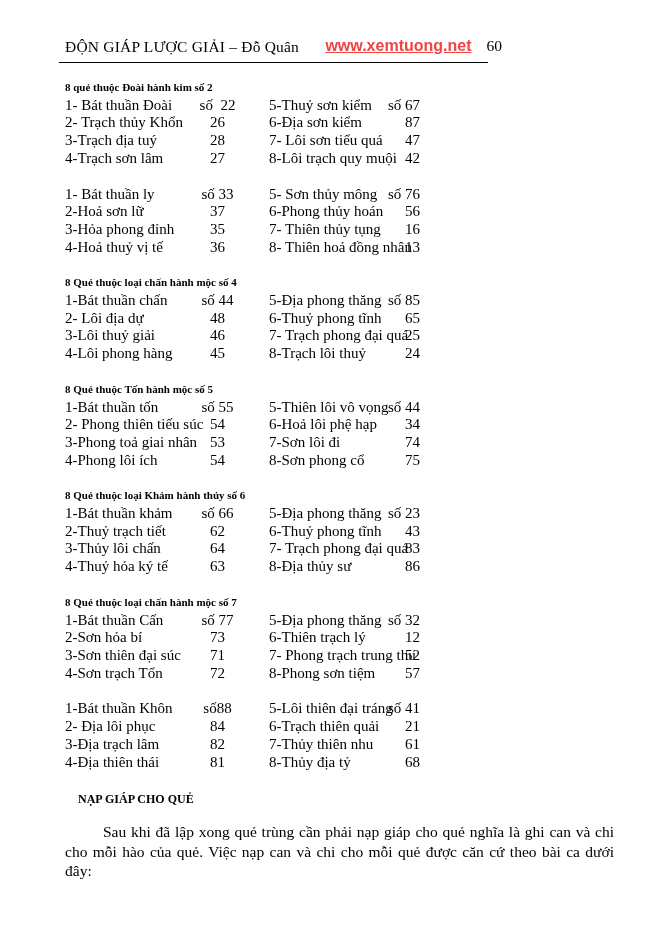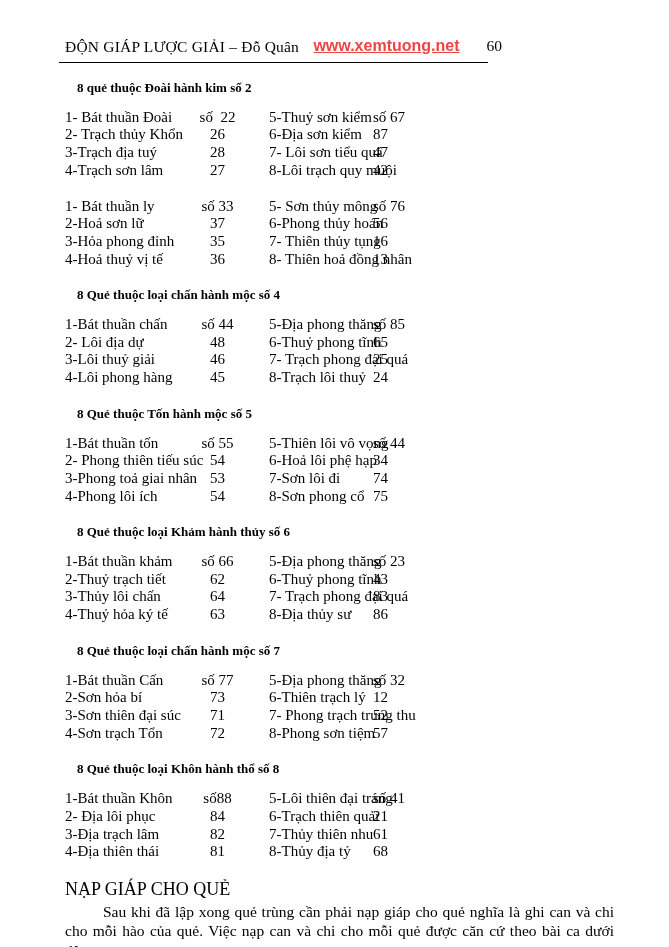--- a/index.html
+++ b/index.html
@@ -31,58 +31,58 @@
     font-family: "Liberation Sans", sans-serif;
     font-weight: bold;
     font-size: 16px;
     line-height: 17px;
     color: #ef4444;
     text-decoration: underline;
     cursor: pointer;
   }
   .page-number {
     font-size: 15.5px;
-    margin-left: 27px;
+    margin-left: 15px;
   }
   .rule {
     height: 0;
     border: none;
     border-top: 1.5px solid #000000;
     margin: 7px 61px 16px 59px;
   }
 
   
   .content { margin-left: 65px; }
   .sec { margin: 0 0 18px 0; }
   .sec-heading {
-    margin: 12px;
-    font-size: 13px;
+    margin: 0;
+    font-size: 11px;
     font-weight: bold;
     line-height: 17.7px;
     white-space: pre;
   }
   .row {
     display: flex;
     font-size: 15px;
     line-height: 17.7px;
     white-space: pre;
   }
   .row > span { flex: 0 0 auto; }
   .c-name1 { width: 121px; }
   .c-num1  { width: 63px; text-align: center; }
   .c-gap   { width: 20px; }
   .c-name2 { width: 104px; }
-  .c-num2  { width: 47px; }
+  .c-num2  { width: 47px; text-align: right; }
 
   
   .nap { margin: 13px 53px 0 65px; }
   .nap-heading {
-    margin: 0;
-    font-size: 18px;
-    font-weight: normal;
+    margin: 13px;
+    font-size: 12px;
+    font-weight: bold;
     line-height: 20px;
   }
   .nap-paragraph {
     margin: 3px 0 0 0;
     width: 549px;
     font-size: 15.5px;
     line-height: 19.3px;
     text-align: justify;
     text-indent: 38px;
   }
@@ -318,21 +318,20 @@
     <span class="c-name1">4-Sơn trạch Tổn</span>
     <span class="c-num1">72</span>
     <span class="c-gap"></span>
     <span class="c-name2">8-Phong sơn tiệm</span>
     <span class="c-num2">57</span>
   </div>
 </div>
   </section>
 
   <section class="sec">
-    <h2 class="sec-heading">8 Quẻ thuộc loại Khôn hành thổ số 8</h2>
     <div class="rows">
   <div class="row">
     <span class="c-name1">1-Bát thuần Khôn</span>
     <span class="c-num1">số88</span>
     <span class="c-gap"></span>
     <span class="c-name2">5-Lôi thiên đại tráng</span>
     <span class="c-num2">số 41</span>
   </div>
 
   <div class="row">

